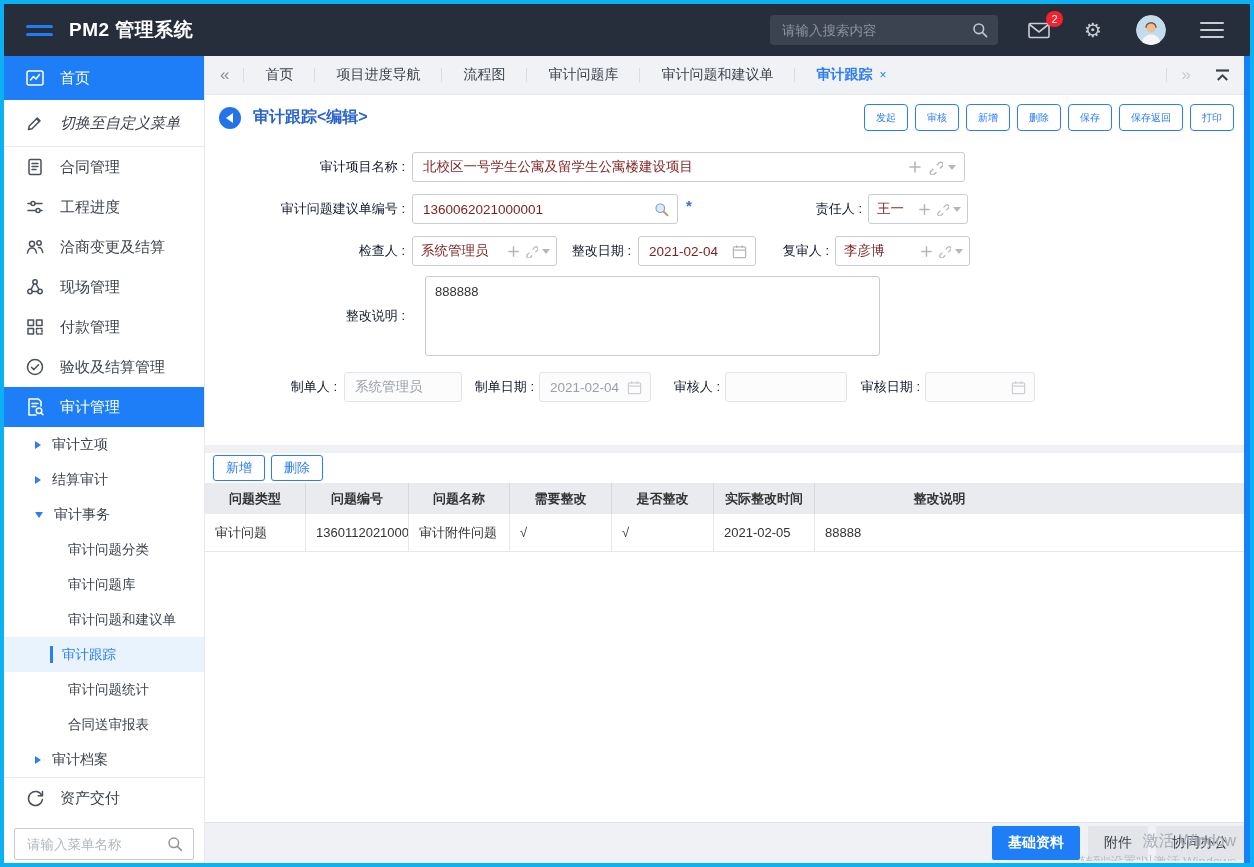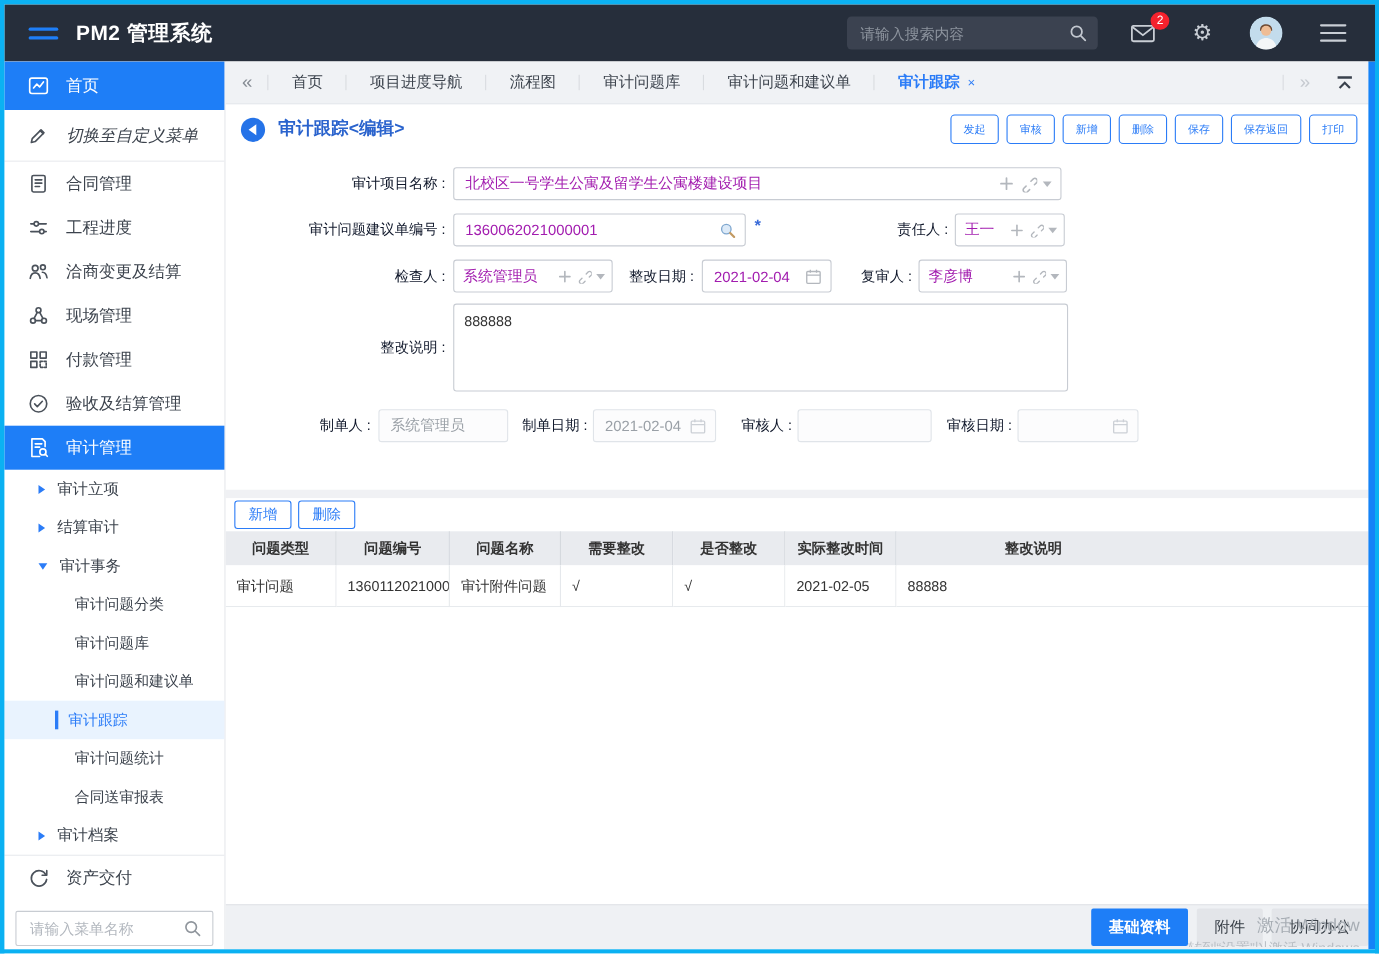--- a/index.html
+++ b/index.html
@@ -73,21 +73,21 @@
              border-right:7px solid #fff;margin-right:2px;}
   .ptitle{color:#2a63cd;font-weight:bold;font-size:16px;margin-left:12px;}
   .acts{margin-left:auto;display:flex;gap:7px;padding-right:4px;}
   .abtn{height:27px;padding:0 11px;background:#fff;border:1px solid #2b7cf7;border-radius:4px;color:#2b7cf7;
         font-size:10px;cursor:pointer;font-family:inherit;}
 
   .formarea{position:relative;height:305px;flex:0 0 auto;background:#fff;}
   .flabel{position:absolute;height:30px;line-height:30px;text-align:right;font-size:13px;color:#0f172a;white-space:nowrap;}
   .ibox{position:absolute;height:30px;border:1px solid #c8ccd3;border-radius:3px;background:#fff;
         display:flex;align-items:center;padding:0 8px;gap:5px;}
-  .ibox input{flex:1;border:0;font-size:13.5px;color:#a21caf;min-width:0;background:transparent;}
+  .ibox input{flex:1;border:0;font-size:13.5px;color:#7f1d1d;min-width:0;background:transparent;}
   .ibox .caret{width:0;height:0;border-left:4px solid transparent;border-right:4px solid transparent;
                border-top:5px solid #b3b7bd;flex:0 0 auto;cursor:pointer;}
   .ibox svg{flex:0 0 auto;cursor:pointer;}
   .ibox.dis{border-color:#e0e4e9;background:#fcfcfd;}
   .ibox.dis input{color:#9aa0a7;}
   .star{position:absolute;color:#3a6bd8;font-size:15px;font-weight:bold;}
   .ftextarea{position:absolute;border:1px solid #c8ccd3;border-radius:3px;font-size:13px;color:#333;
              padding:7px 9px;resize:none;font-family:inherit;background:#fff;}
 
   .graystrip{height:8px;background:#f0f1f4;flex:0 0 auto;}
@@ -414,21 +414,21 @@
           <path d="M7 2v10M2 7h10" stroke="#b3b7bd" stroke-width="1.6" stroke-linecap="round"></path>
           </svg>
         <svg width="14" height="14" viewBox="0 0 16 16">
           <path d="M5.8 10.2 3.6 12.4a2.3 2.3 0 0 0 3.2 3.2l2.2-2.2" fill="none" stroke="#b3b7bd" stroke-width="1.4" stroke-linecap="round"></path>
           <path d="M10.2 5.8 12.4 3.6a2.3 2.3 0 0 1 3.2 3.2l-2.2 2.2" fill="none" stroke="#b3b7bd" stroke-width="1.4" stroke-linecap="round"></path>
           </svg>
         <span class="caret"></span>
       </div>
 
       <div class="flabel" style="left:0;width:200px;top:136px;height:80px;line-height:80px">整改说明 :</div>
-      <textarea class="ftextarea" style="left: 207px; width: 559px; top: 136px; height: 80px;">888888</textarea>
+      <textarea class="ftextarea" style="left: 220px; width: 455px; top: 136px; height: 80px;">888888</textarea>
 
       <div class="flabel" style="left:0;width:132px;top:232px">制单人 :</div>
       <div class="ibox dis" style="left:139px;width:118px;top:232px">
         <input value="系统管理员" style="">
       </div>
       <div class="flabel" style="left:240px;width:89px;top:232px">制单日期 :</div>
       <div class="ibox dis" style="left:334px;width:112px;top:232px">
         <input value="2021-02-04" style="">
         <svg width="15" height="15" viewBox="0 0 16 16">
           <rect x="1.5" y="3" width="13" height="11.5" rx="1" fill="none" stroke="#ccd0d6" stroke-width="1.3"></rect>

